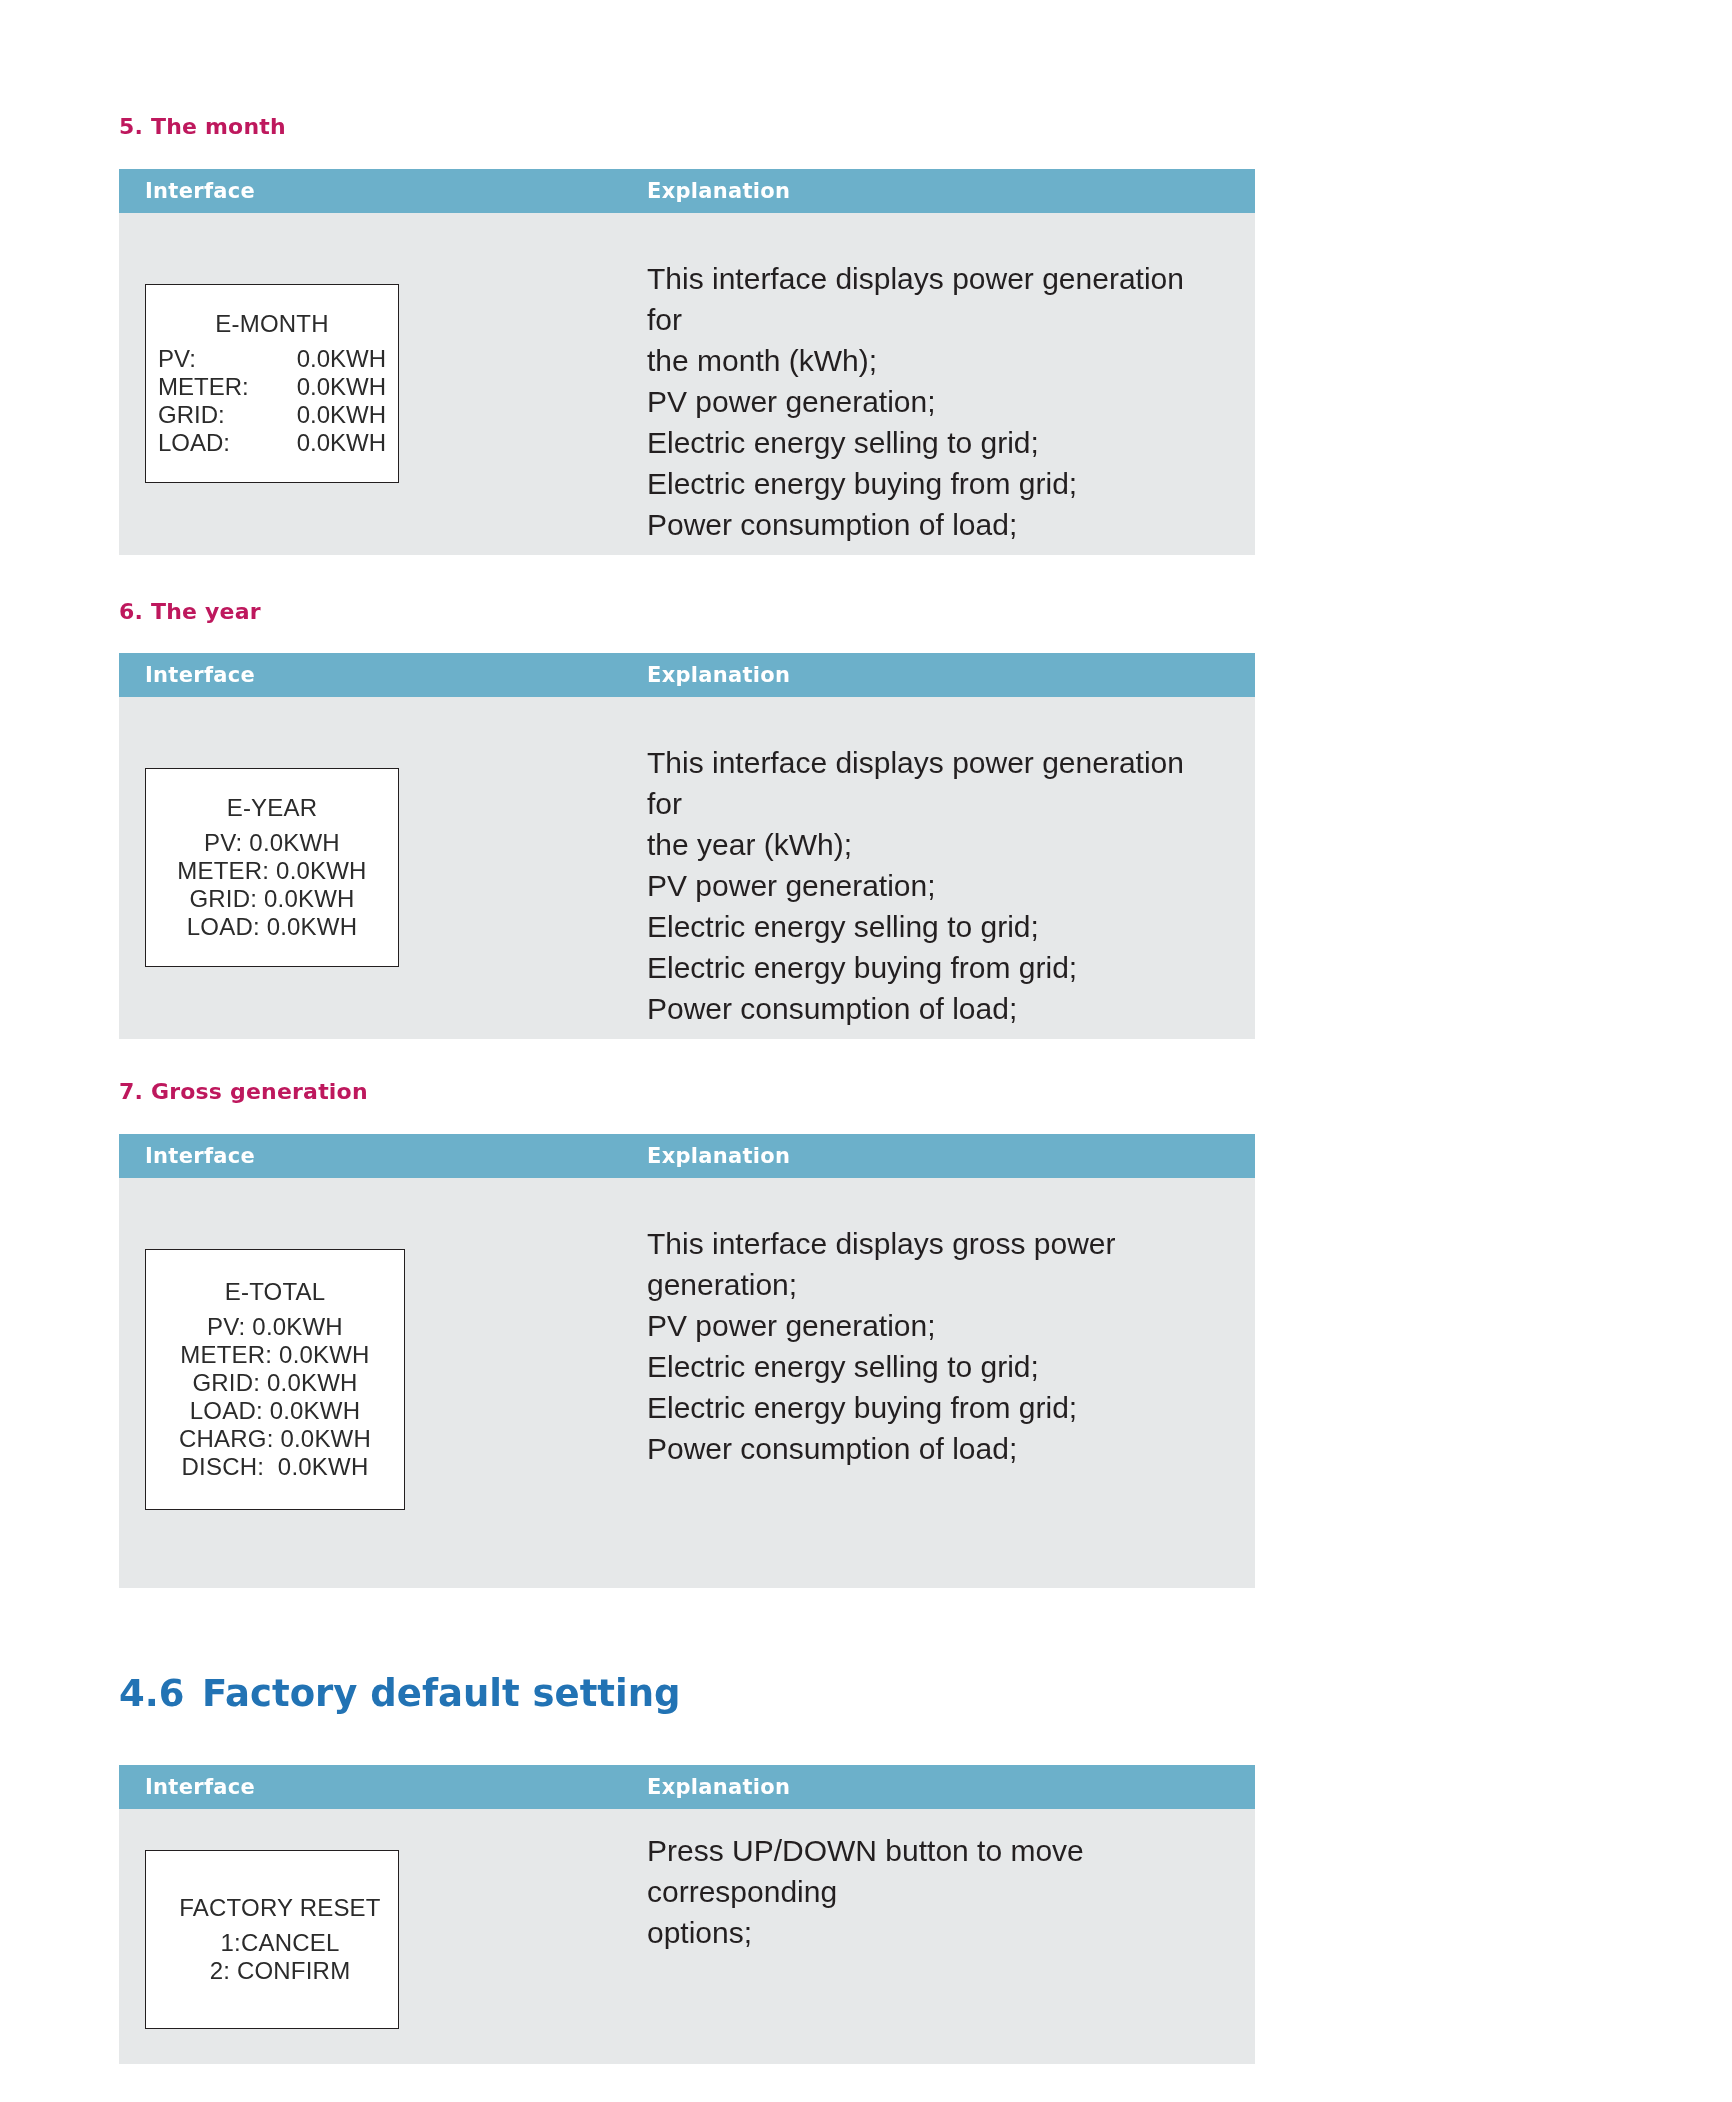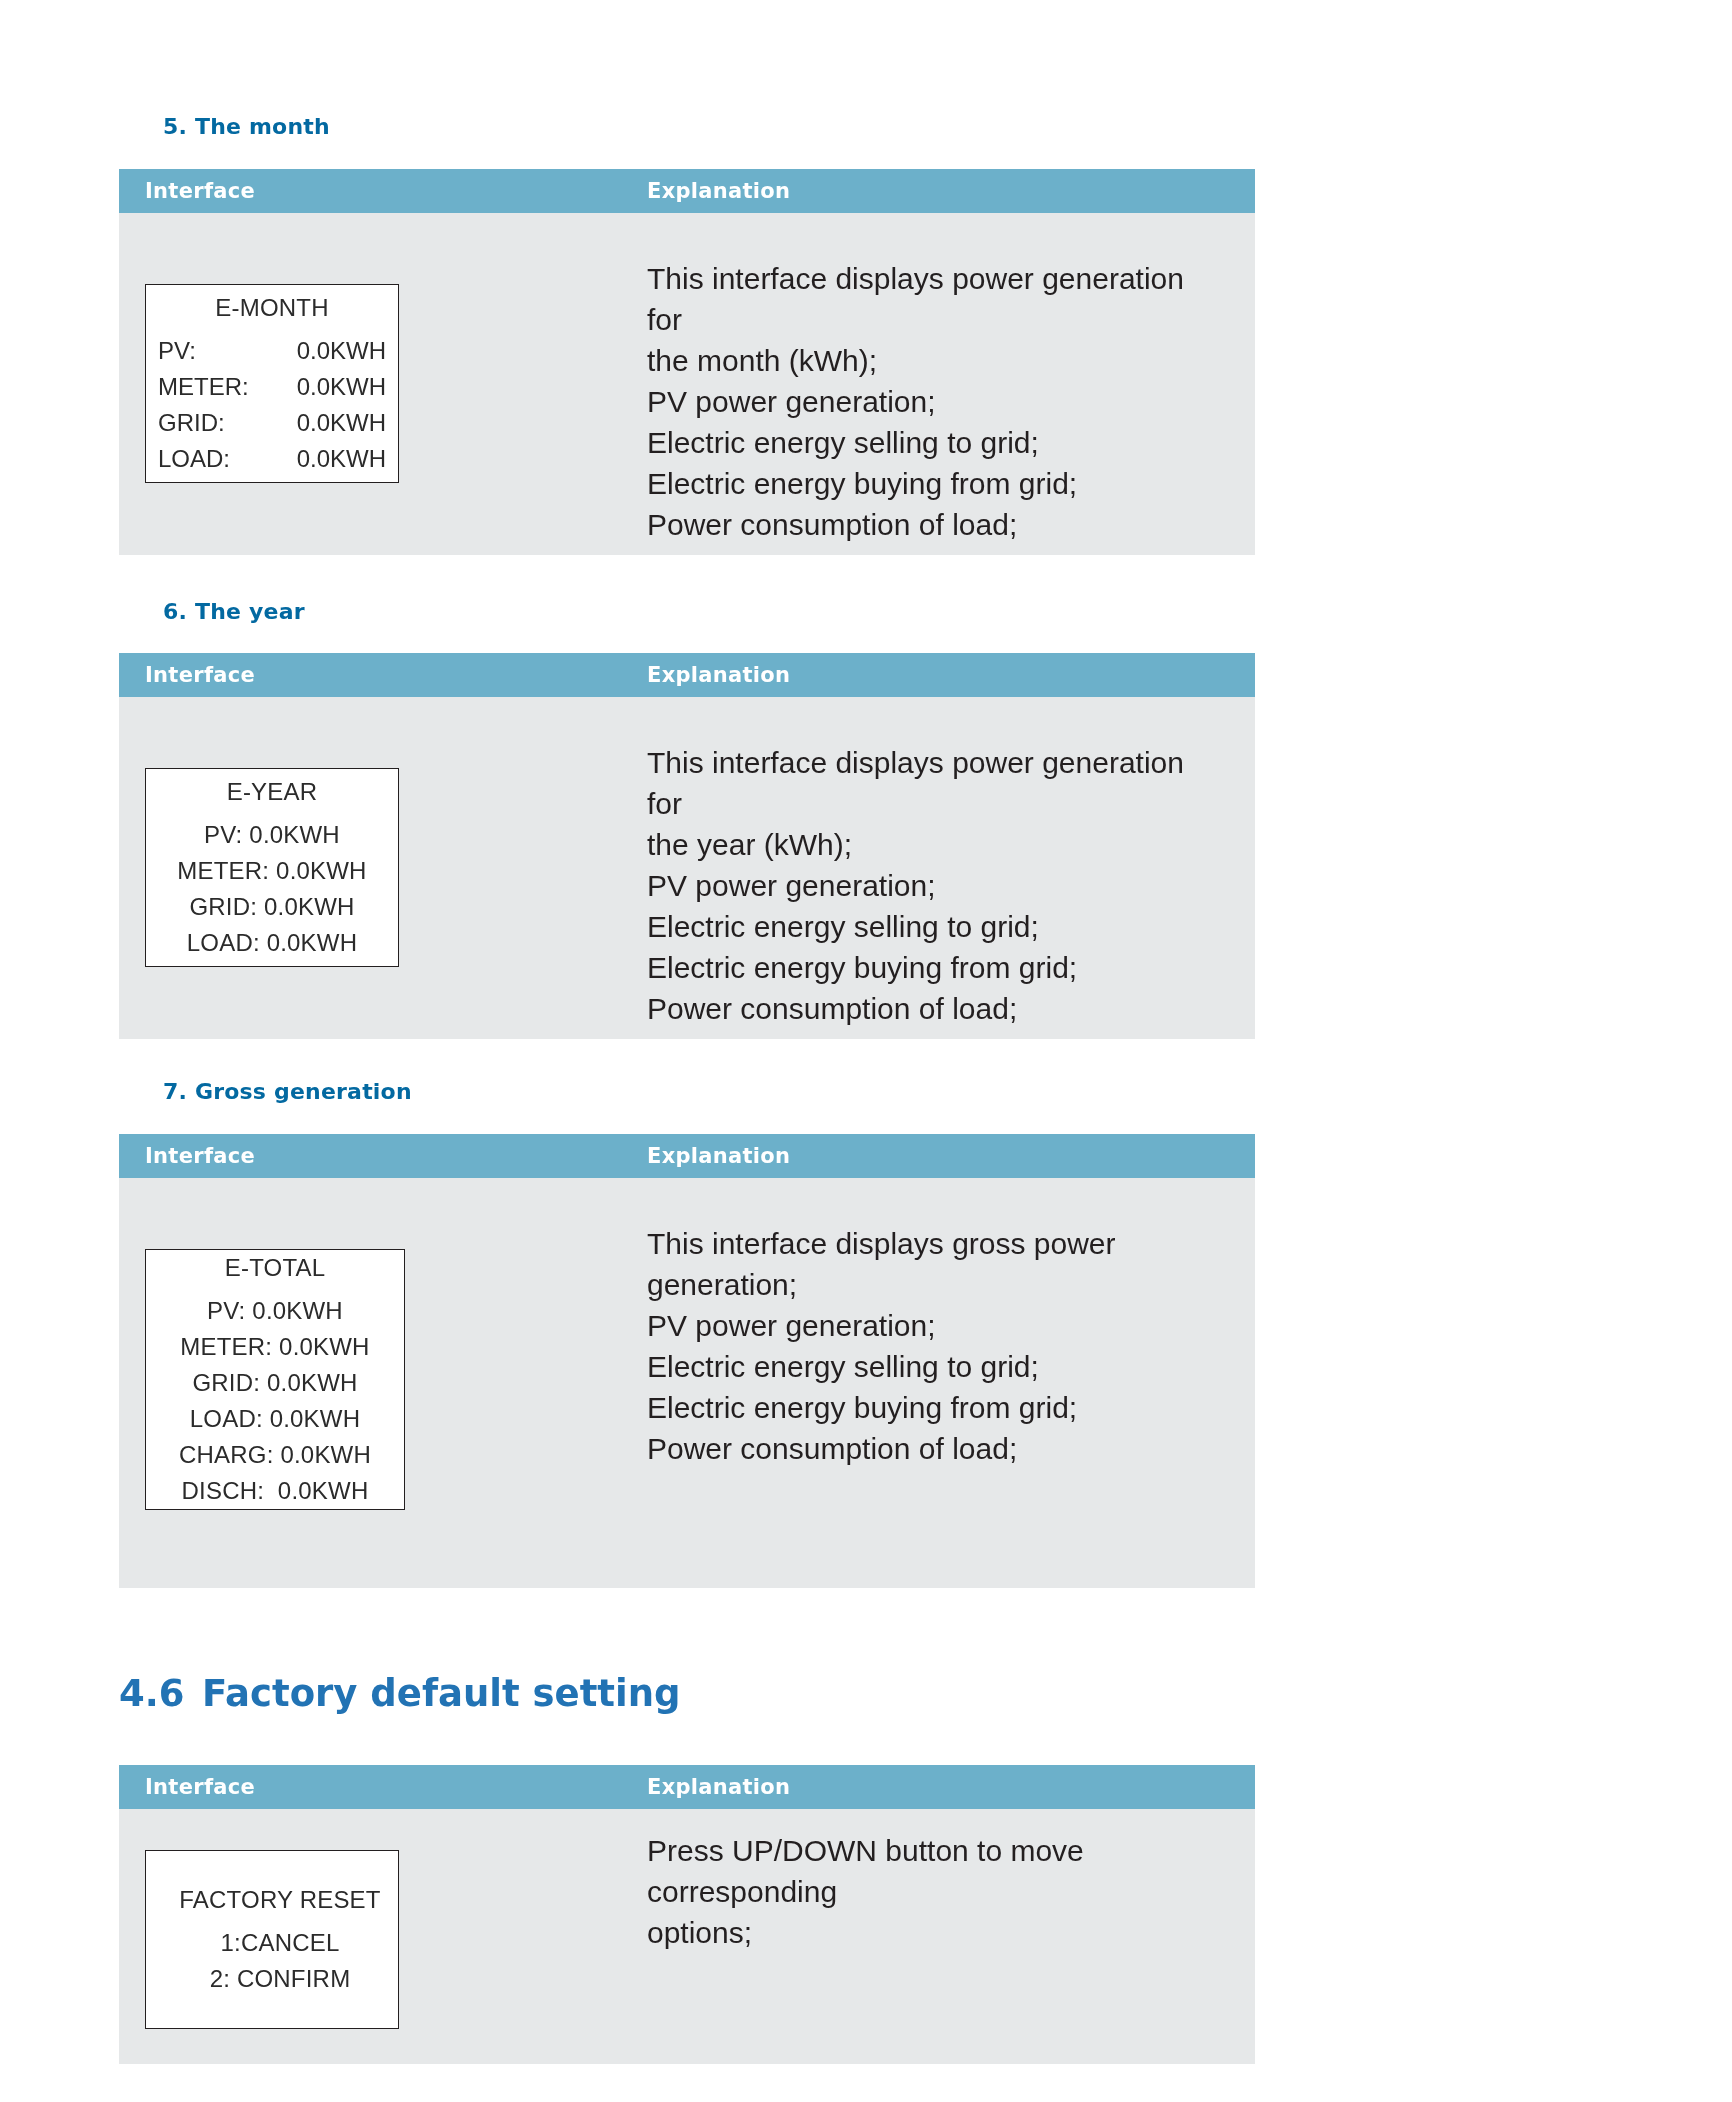--- a/index.html
+++ b/index.html
@@ -24,23 +24,22 @@
     background: #ffffff;
   }
 
   
   .sec-heading {
     position: absolute;
     font-family: "DejaVu Sans", sans-serif;
     font-weight: bold;
     font-size: 22px;
     letter-spacing: 0.2px;
-    color: #0369a1;
+    color: #be185d;
     white-space: nowrap;
-    margin-left: 44px;
   }
   .big-heading {
     position: absolute;
     font-family: "DejaVu Sans", sans-serif;
     font-weight: bold;
     font-size: 37px;
     color: #2273b4;
     white-space: nowrap;
   }
   .big-heading .num { margin-right: 17.4px; }
@@ -80,21 +79,20 @@
   .lcd {
     position: absolute;
     left: 26px;
     background: #ffffff;
     border: 1.9px solid #231f20;
     box-sizing: border-box;
     display: flex;
     flex-direction: column;
     align-items: center;
     justify-content: center;
-    gap: 8px;
   }
   .lcd-title {
     font-family: "Liberation Sans", sans-serif;
     font-size: 24px;
     color: #2b2b2b;
     text-align: center;
     letter-spacing: 0.2px;
     white-space: pre;
   }
   .lcd-line {

